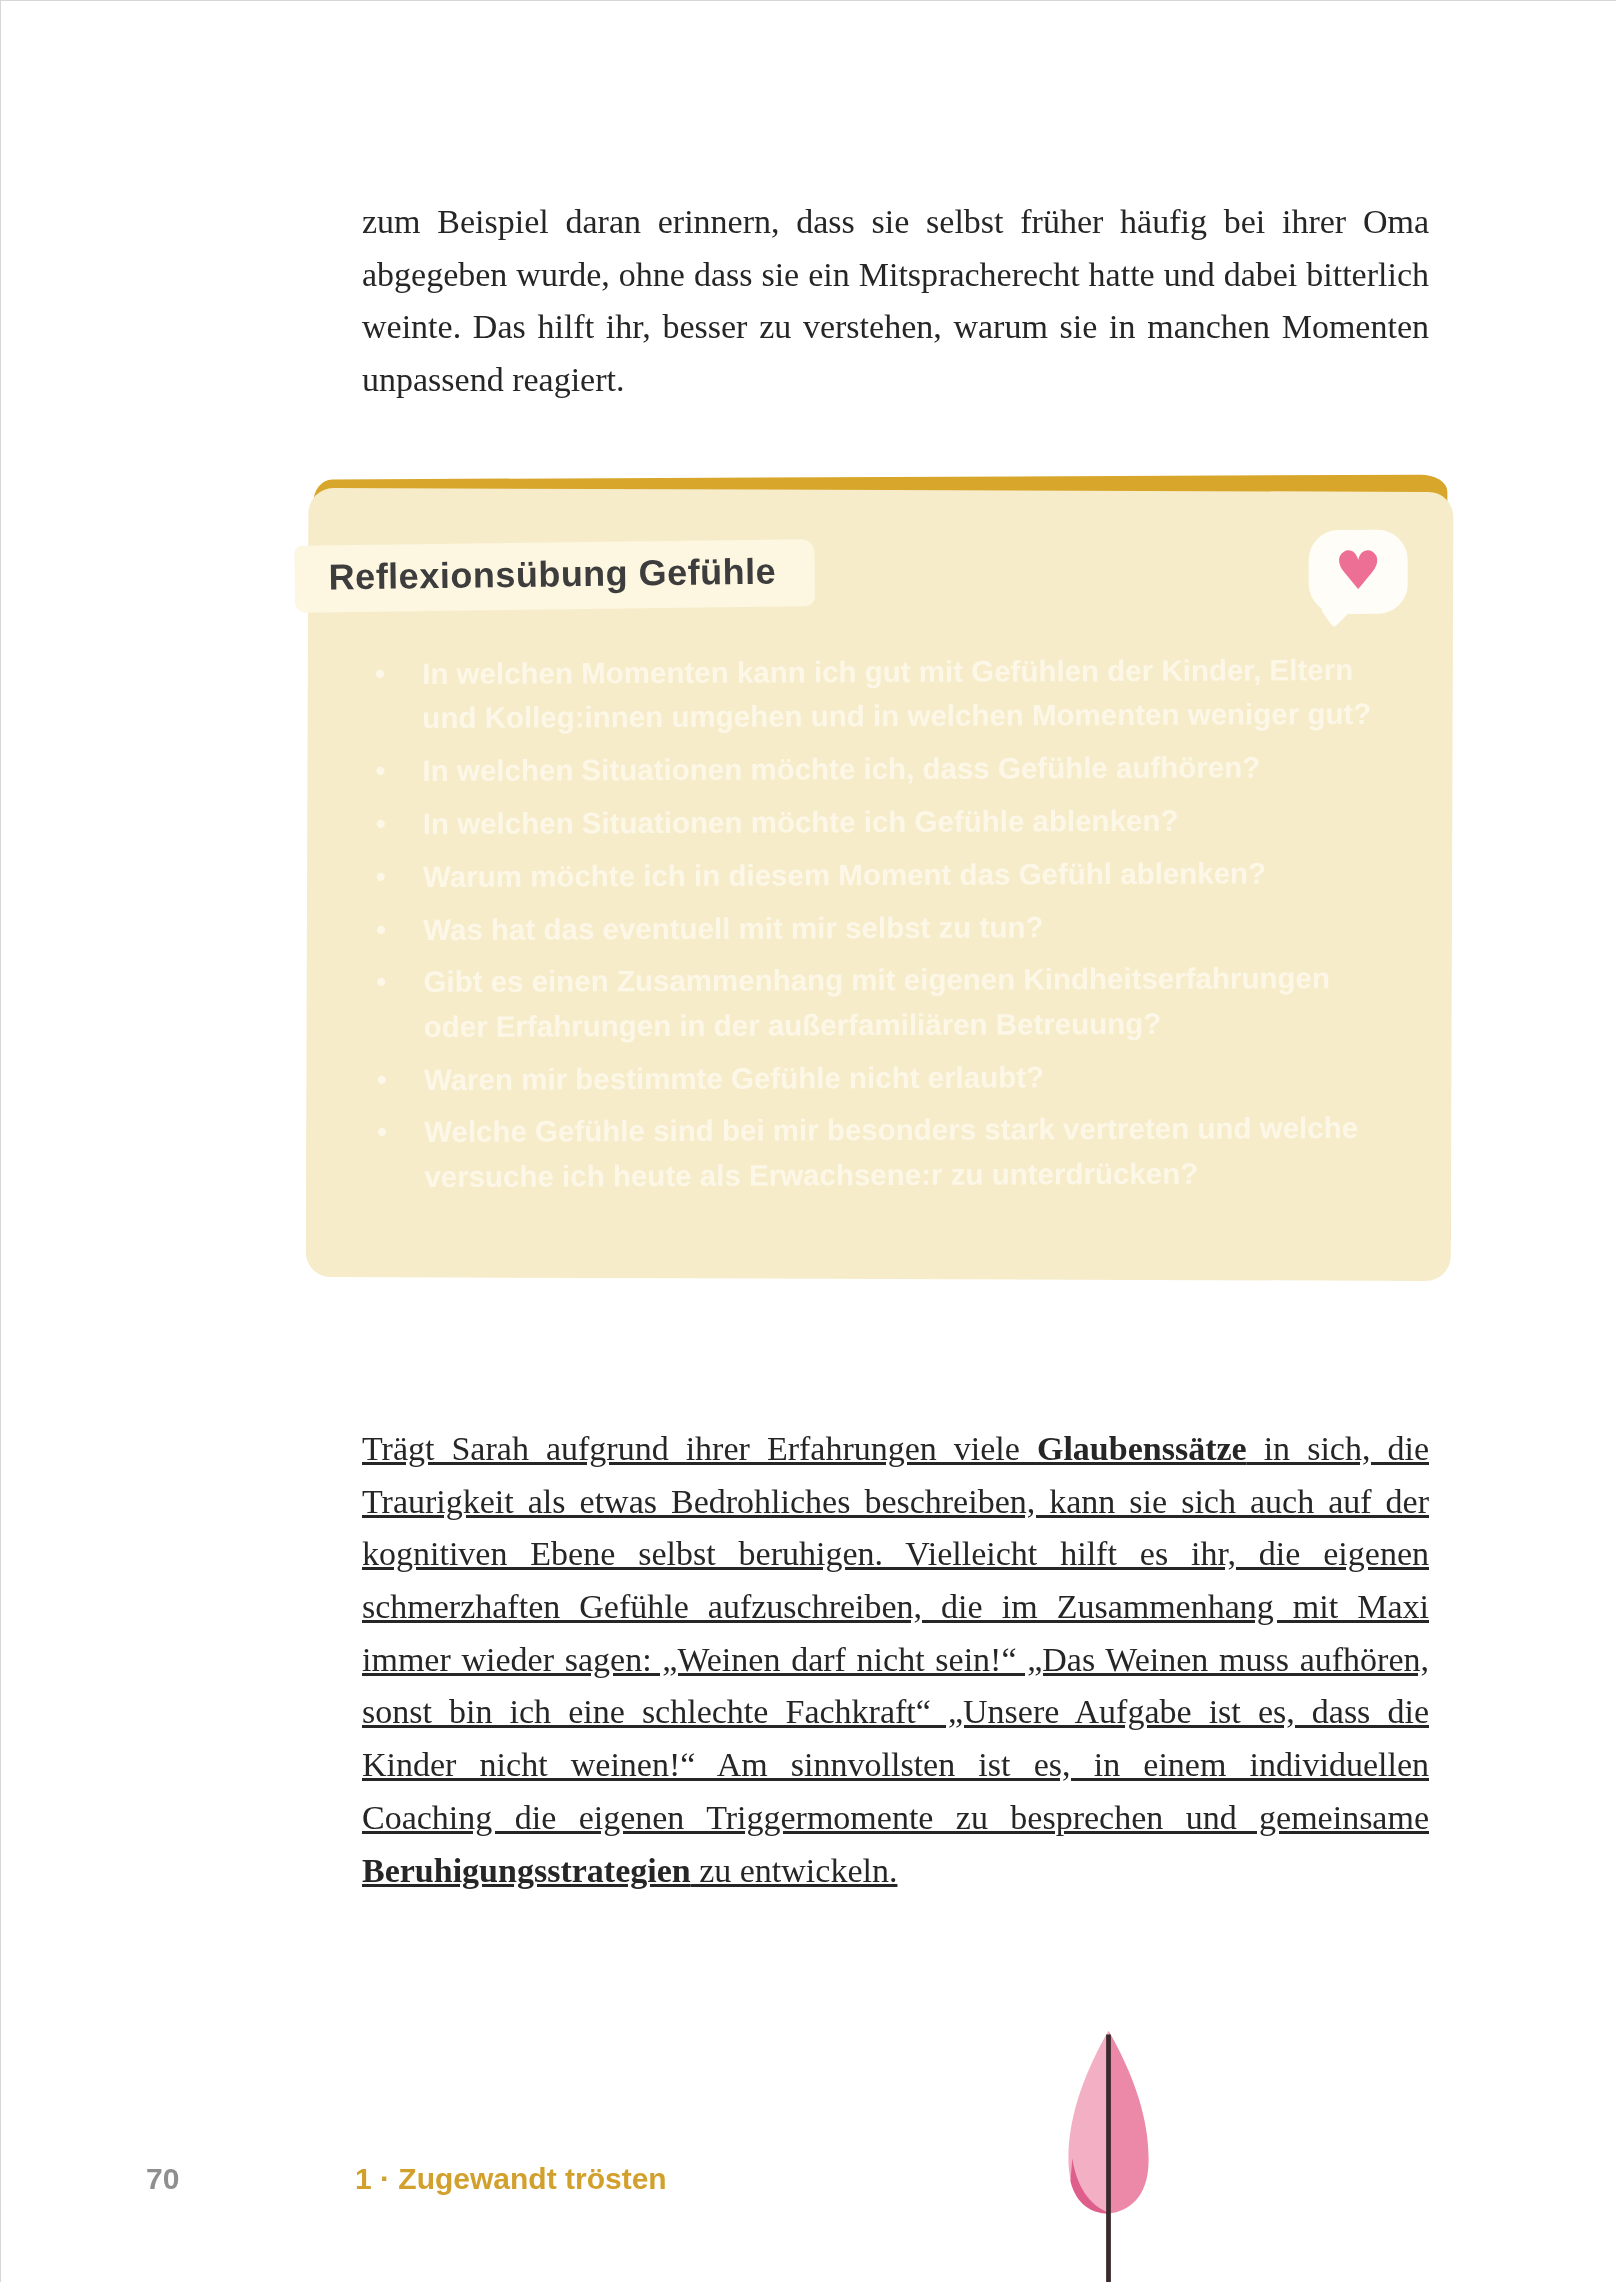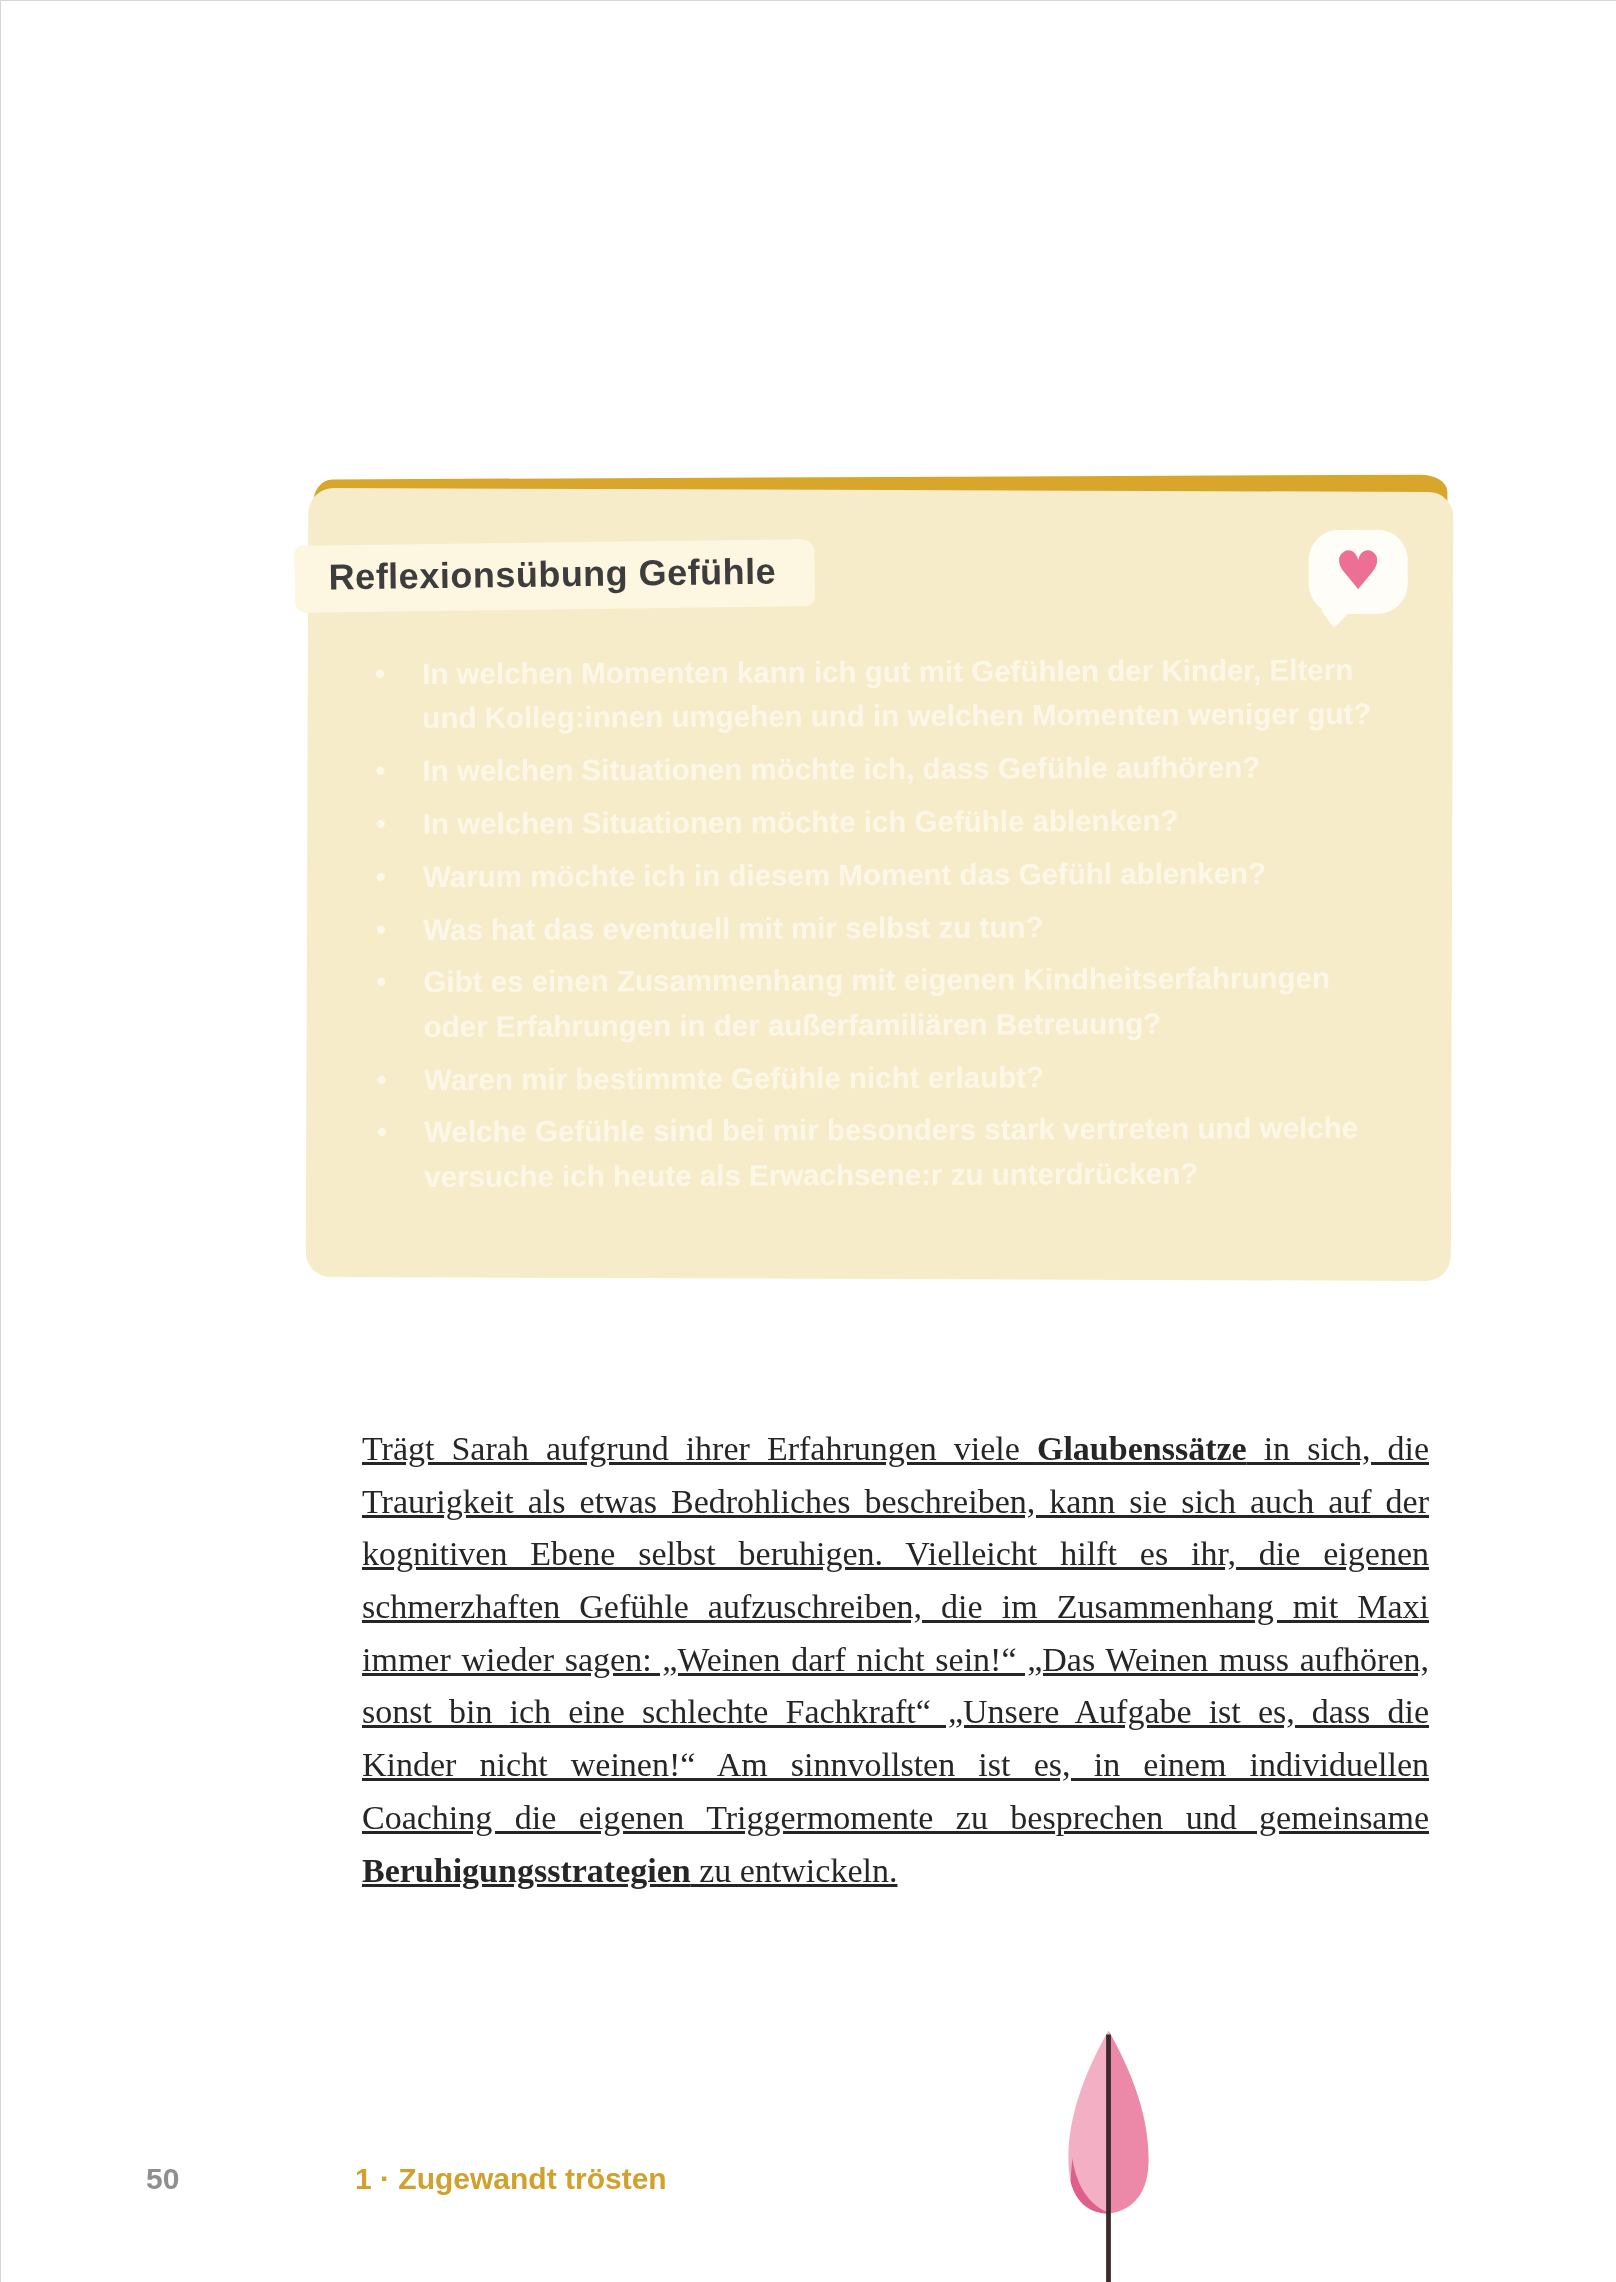--- a/index.html
+++ b/index.html
@@ -172,20 +172,21 @@
     top: 2024px;
     width: 99px;
     height: 259px;
   }
 </style>
 </head>
 <body>
 
 <div class="page">
 
+  <p class="intro">zum Beispiel daran erinnern, dass sie selbst früher häufig bei ihrer Oma abgegeben wurde, ohne dass sie ein Mitspracherecht hatte und dabei bitterlich weinte. Das hilft ihr, besser zu verstehen, warum sie in manchen Momenten unpassend reagiert.</p>
 
   <section class="reflection-box">
     <div class="box-header">
       <div class="title-label">
         <span>Reflexionsübung Gefühle</span>
       </div>
       <div class="heart-bubble">
         <span class="heart-glyph">♥</span>
       </div>
     </div>
@@ -197,21 +198,21 @@
         <li><span class="bullet-marker">•</span><span>Was hat das eventuell mit mir selbst zu tun?</span></li>
         <li><span class="bullet-marker">•</span><span>Gibt es einen Zusammenhang mit eigenen Kindheitserfahrungen oder Erfahrungen in der außerfamiliären Betreuung?</span></li>
         <li><span class="bullet-marker">•</span><span>Waren mir bestimmte Gefühle nicht erlaubt?</span></li>
         <li><span class="bullet-marker">•</span><span>Welche Gefühle sind bei mir besonders stark vertreten und welche versuche ich heute als Erwachsene:r zu unterdrücken?</span></li>
       </ul>
   </section>
 
   <p class="body-par"><span>Trägt Sarah aufgrund ihrer Erfahrungen viele </span><strong>Glaubenssätze</strong><span> in sich, die Traurigkeit als etwas Bedrohliches beschreiben, kann sie sich auch auf der kognitiven Ebene selbst beruhigen. Vielleicht hilft es ihr, die eigenen schmerzhaften Gefühle aufzuschreiben, die im Zusammenhang mit Maxi immer wieder sagen: „Weinen darf nicht sein!“ „Das Weinen muss aufhören, sonst bin ich eine schlechte Fachkraft“ „Unsere Aufgabe ist es, dass die Kinder nicht weinen!“ Am sinnvollsten ist es, in einem individuellen Coaching die eigenen Triggermomente zu besprechen und gemeinsame </span><strong>Beruhigungsstrategien</strong><span> zu entwickeln.</span></p>
 
   <div class="footer">
-    <span class="page-num">50</span>
+    <span class="page-num">70</span>
     <span class="chapter">1 · Zugewandt trösten</span>
   </div>
 
   <div class="leaf">
     <svg viewBox="0 0 104 272" width="99" height="259">
       <path d="M52 6 C30 44 8 96 10 146 C11 180 30 196 52 198 Z" fill="#f3afc4"></path>
       <path d="M52 6 C74 44 96 96 94 146 C93 180 74 196 52 198 Z" fill="#ec88a8"></path>
       <path d="M14 140 C18 168 32 190 52 197 L52 198 C34 198 18 188 12 164 Z" fill="#df5f8c"></path>
       <path d="M52 10 L52 272" stroke="#3a2a2c" stroke-width="5" fill="none"></path>
     </svg>

